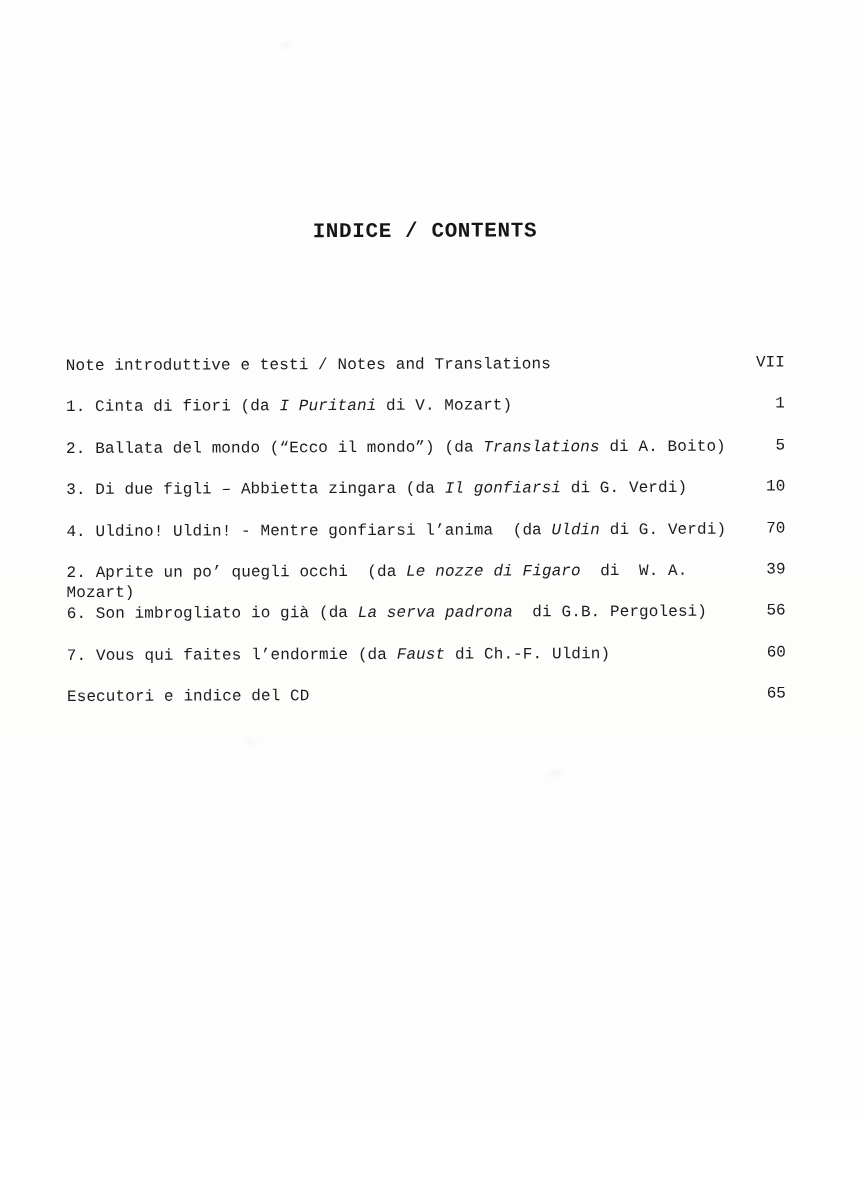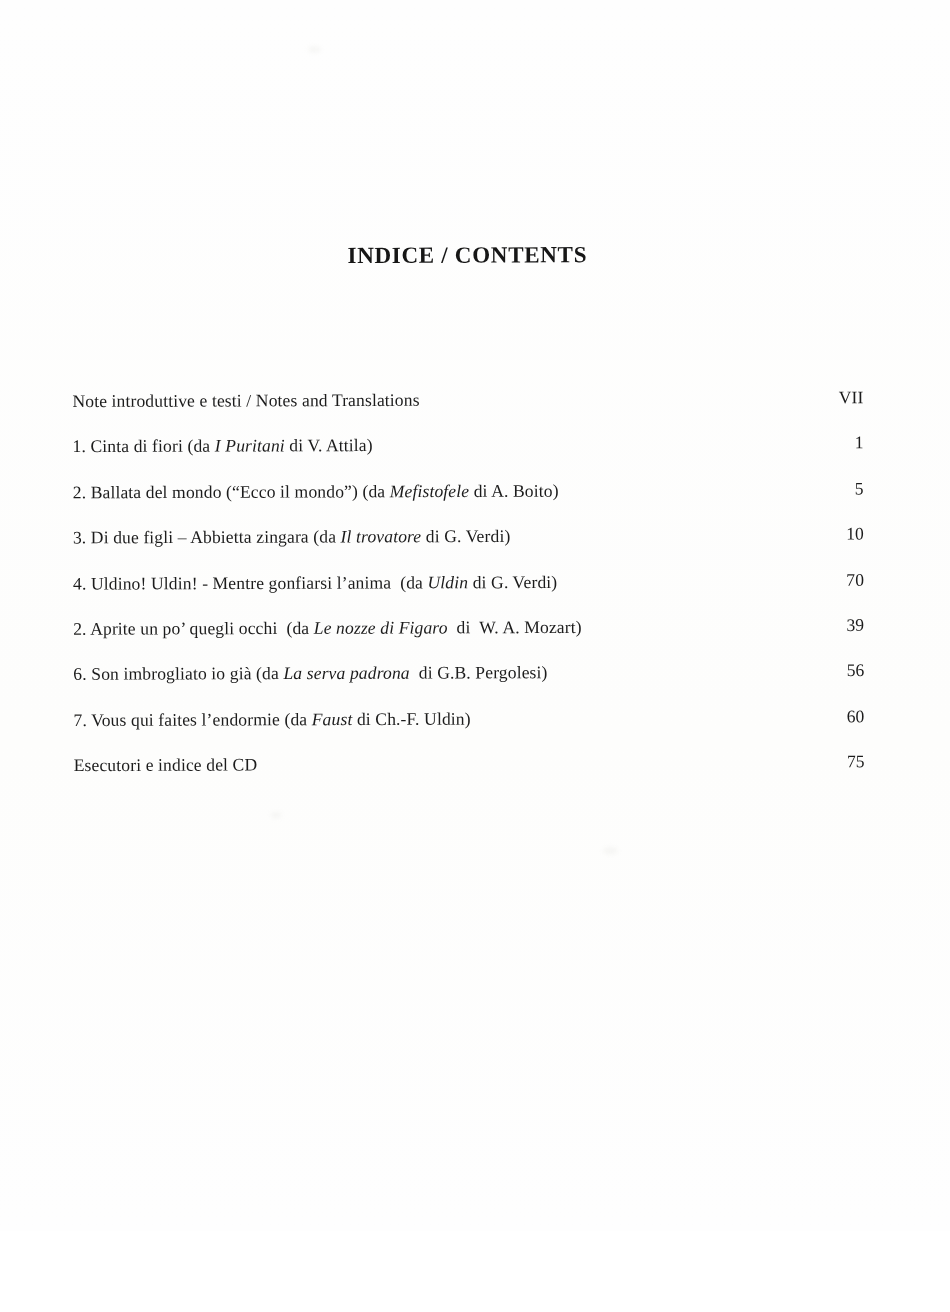--- a/index.html
+++ b/index.html
@@ -7,21 +7,21 @@
     padding: 0;
     background: #ffffff;
   }
   .page {
     position: relative;
     width: 864px;
     height: 1119px;
     background: #fefefdff;
     background: linear-gradient(180deg, #fefefe 0%, #fdfdfc 60%, #fefefe 100%);
     color: #1c1c1c;
-    font-family: Liberation Serif, serif;
+    font-family: Liberation Mono, monospace;
     overflow: hidden;
   }
   .content {
     position: absolute;
     left: 66px;
     top: 0;
     width: 719px;
     height: 100%;
     transform: rotate(-0.2deg);
     transform-origin: 0 420px;
@@ -89,46 +89,46 @@
 
   <div class="content">
     <h1 class="title">INDICE / CONTENTS</h1>
 
     <ol class="toc" id="toc-list">
         <li class="toc-row">
           <span class="toc-text"><span>Note introduttive e testi / Notes and Translations</span></span>
           <span class="toc-page">VII</span>
         </li>
         <li class="toc-row">
-          <span class="toc-text"><span>1. Cinta di fiori (da </span><span class="it">I Puritani</span><span> di V. Attila)</span></span>
+          <span class="toc-text"><span>1. Cinta di fiori (da </span><span class="it">I Puritani</span><span> di V. Mozart)</span></span>
           <span class="toc-page">1</span>
         </li>
         <li class="toc-row">
-          <span class="toc-text"><span>2. Ballata del mondo (“Ecco il mondo”) (da </span><span class="it">Mefistofele</span><span> di A. Boito)</span></span>
+          <span class="toc-text"><span>2. Ballata del mondo (“Ecco il mondo”) (da </span><span class="it">Translations</span><span> di A. Boito)</span></span>
           <span class="toc-page">5</span>
         </li>
         <li class="toc-row">
-          <span class="toc-text"><span>3. Di due figli – Abbietta zingara (da </span><span class="it">Il trovatore</span><span> di G. Verdi)</span></span>
+          <span class="toc-text"><span>3. Di due figli – Abbietta zingara (da </span><span class="it">Il gonfiarsi</span><span> di G. Verdi)</span></span>
           <span class="toc-page">10</span>
         </li>
         <li class="toc-row">
           <span class="toc-text"><span>4. Uldino! Uldin! - Mentre gonfiarsi l’anima  (da </span><span class="it">Uldin</span><span> di G. Verdi)</span></span>
           <span class="toc-page">70</span>
         </li>
         <li class="toc-row">
           <span class="toc-text"><span>2. Aprite un po’ quegli occhi  (da </span><span class="it">Le nozze di Figaro</span><span>  di  W. A. Mozart)</span></span>
           <span class="toc-page">39</span>
         </li>
         <li class="toc-row">
           <span class="toc-text"><span>6. Son imbrogliato io già (da </span><span class="it">La serva padrona</span><span>  di G.B. Pergolesi)</span></span>
           <span class="toc-page">56</span>
         </li>
         <li class="toc-row">
           <span class="toc-text"><span>7. Vous qui faites l’endormie (da </span><span class="it">Faust</span><span> di Ch.-F. Uldin)</span></span>
           <span class="toc-page">60</span>
         </li>
         <li class="toc-row">
           <span class="toc-text"><span>Esecutori e indice del CD</span></span>
-          <span class="toc-page">75</span>
+          <span class="toc-page">65</span>
         </li>
       </ol>
   </div>
 </div>
 
 </body></html>

